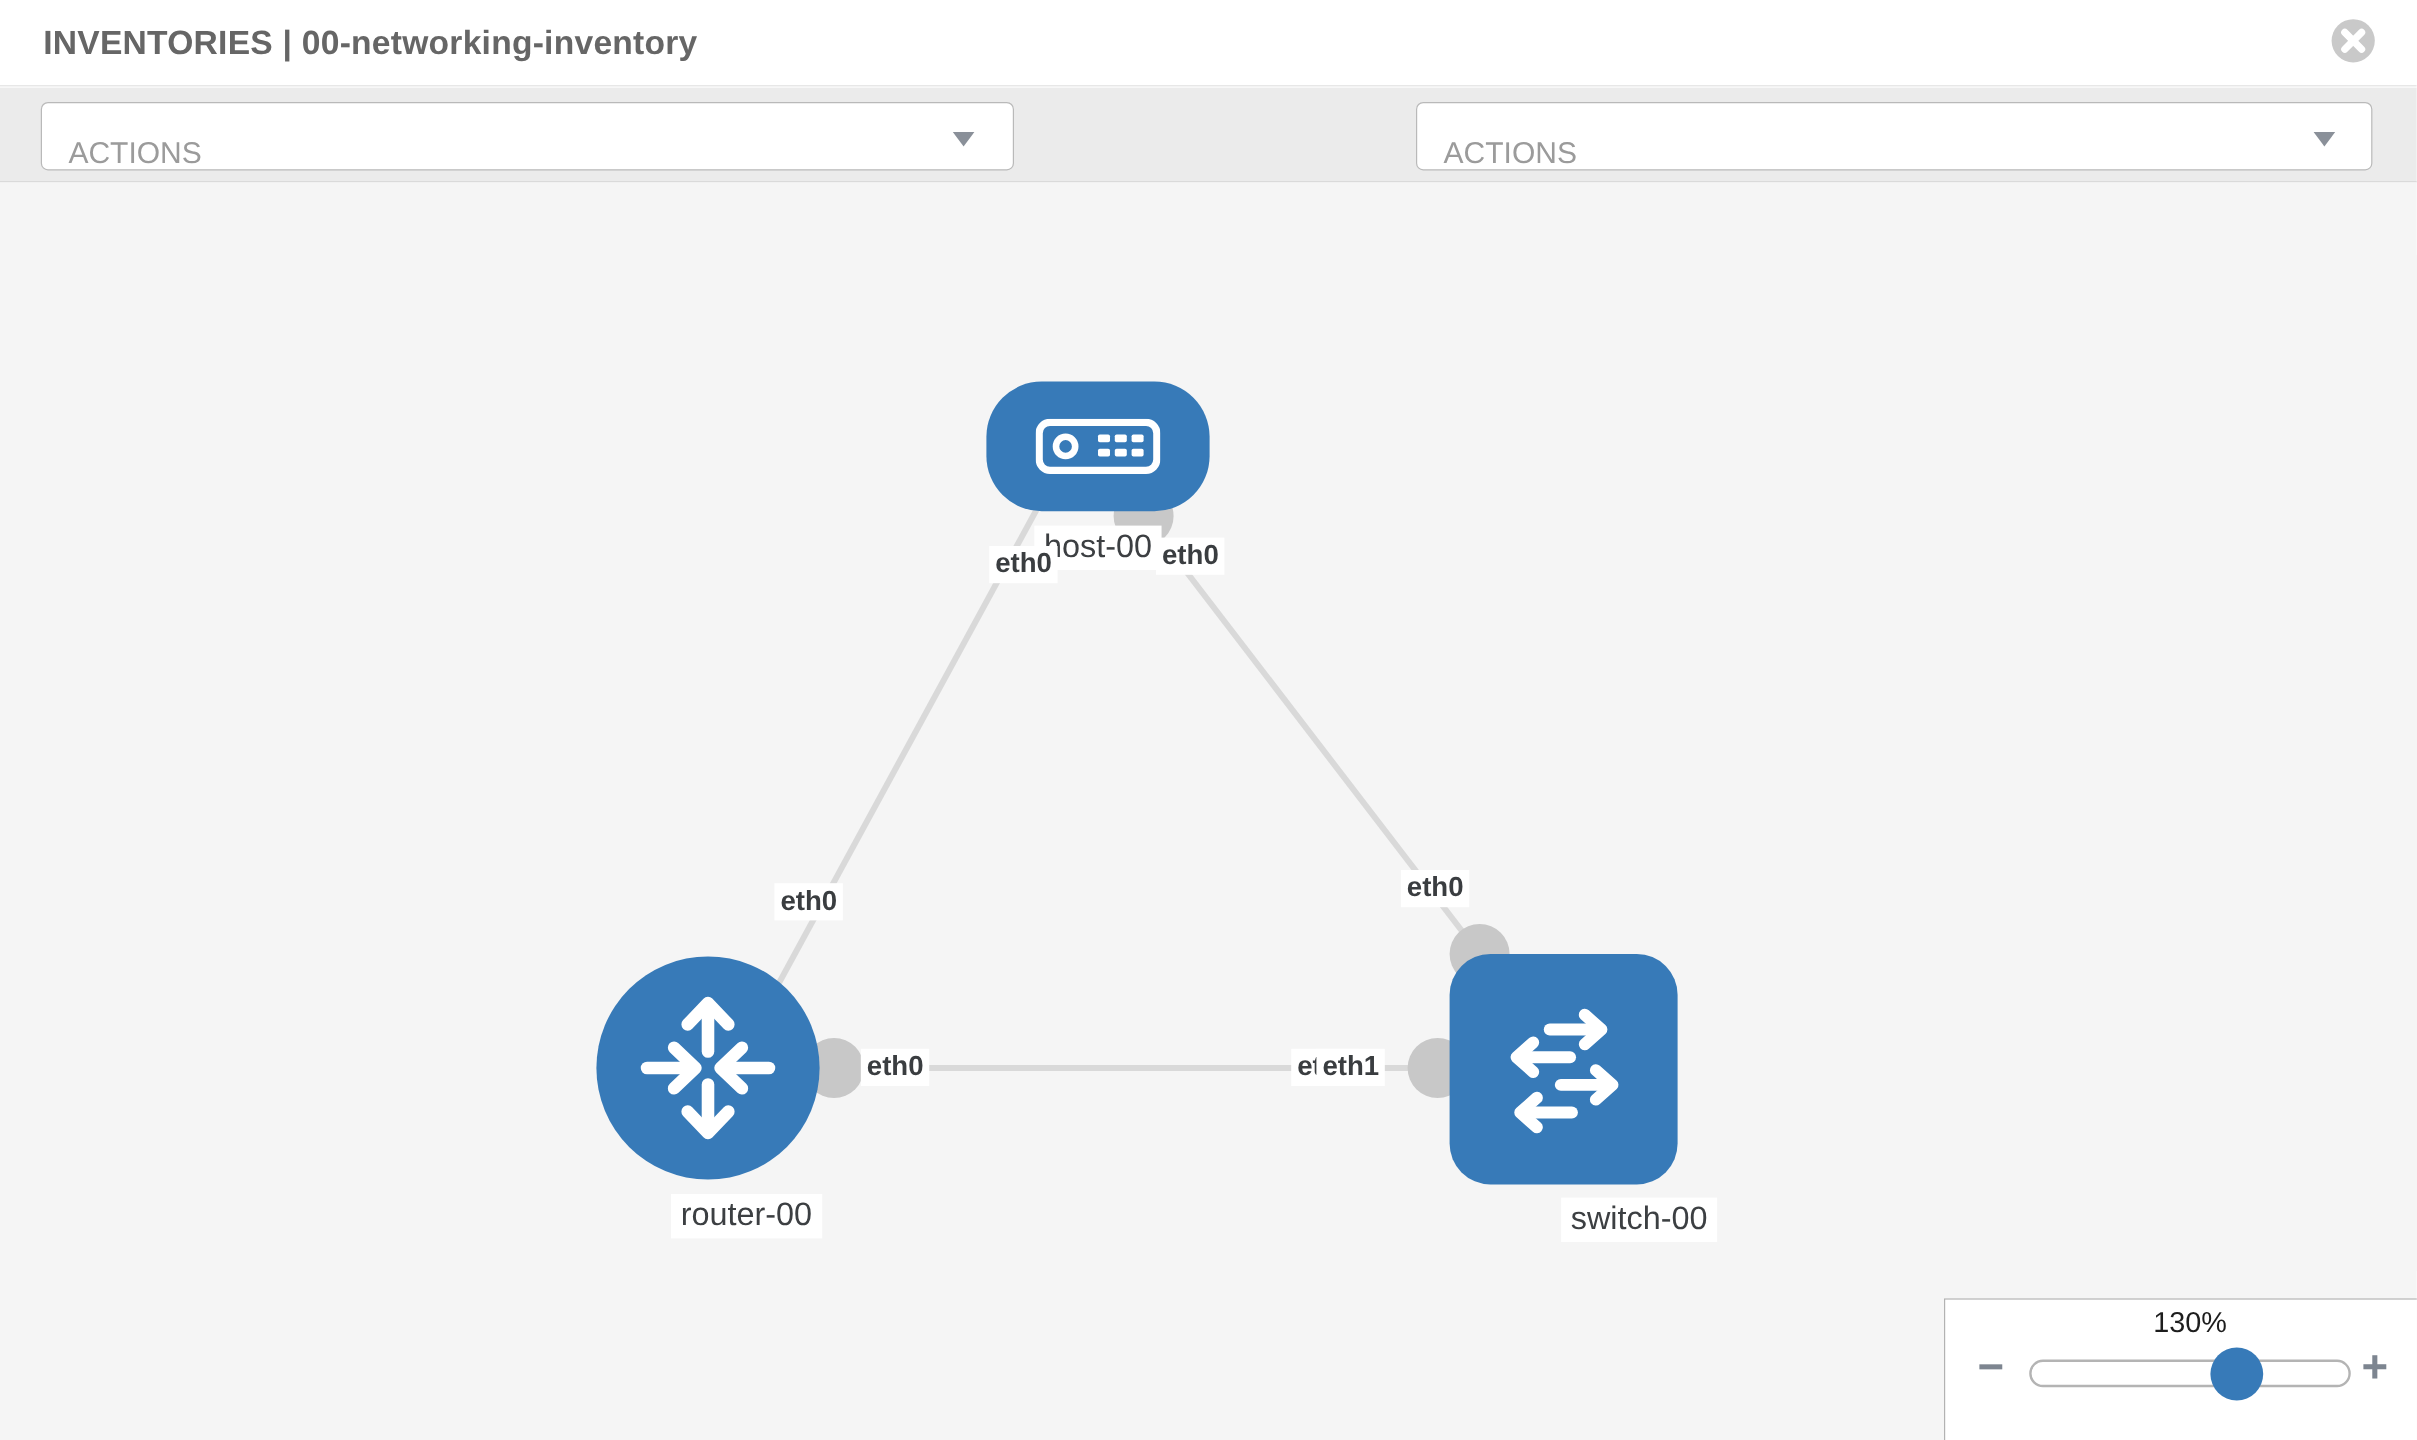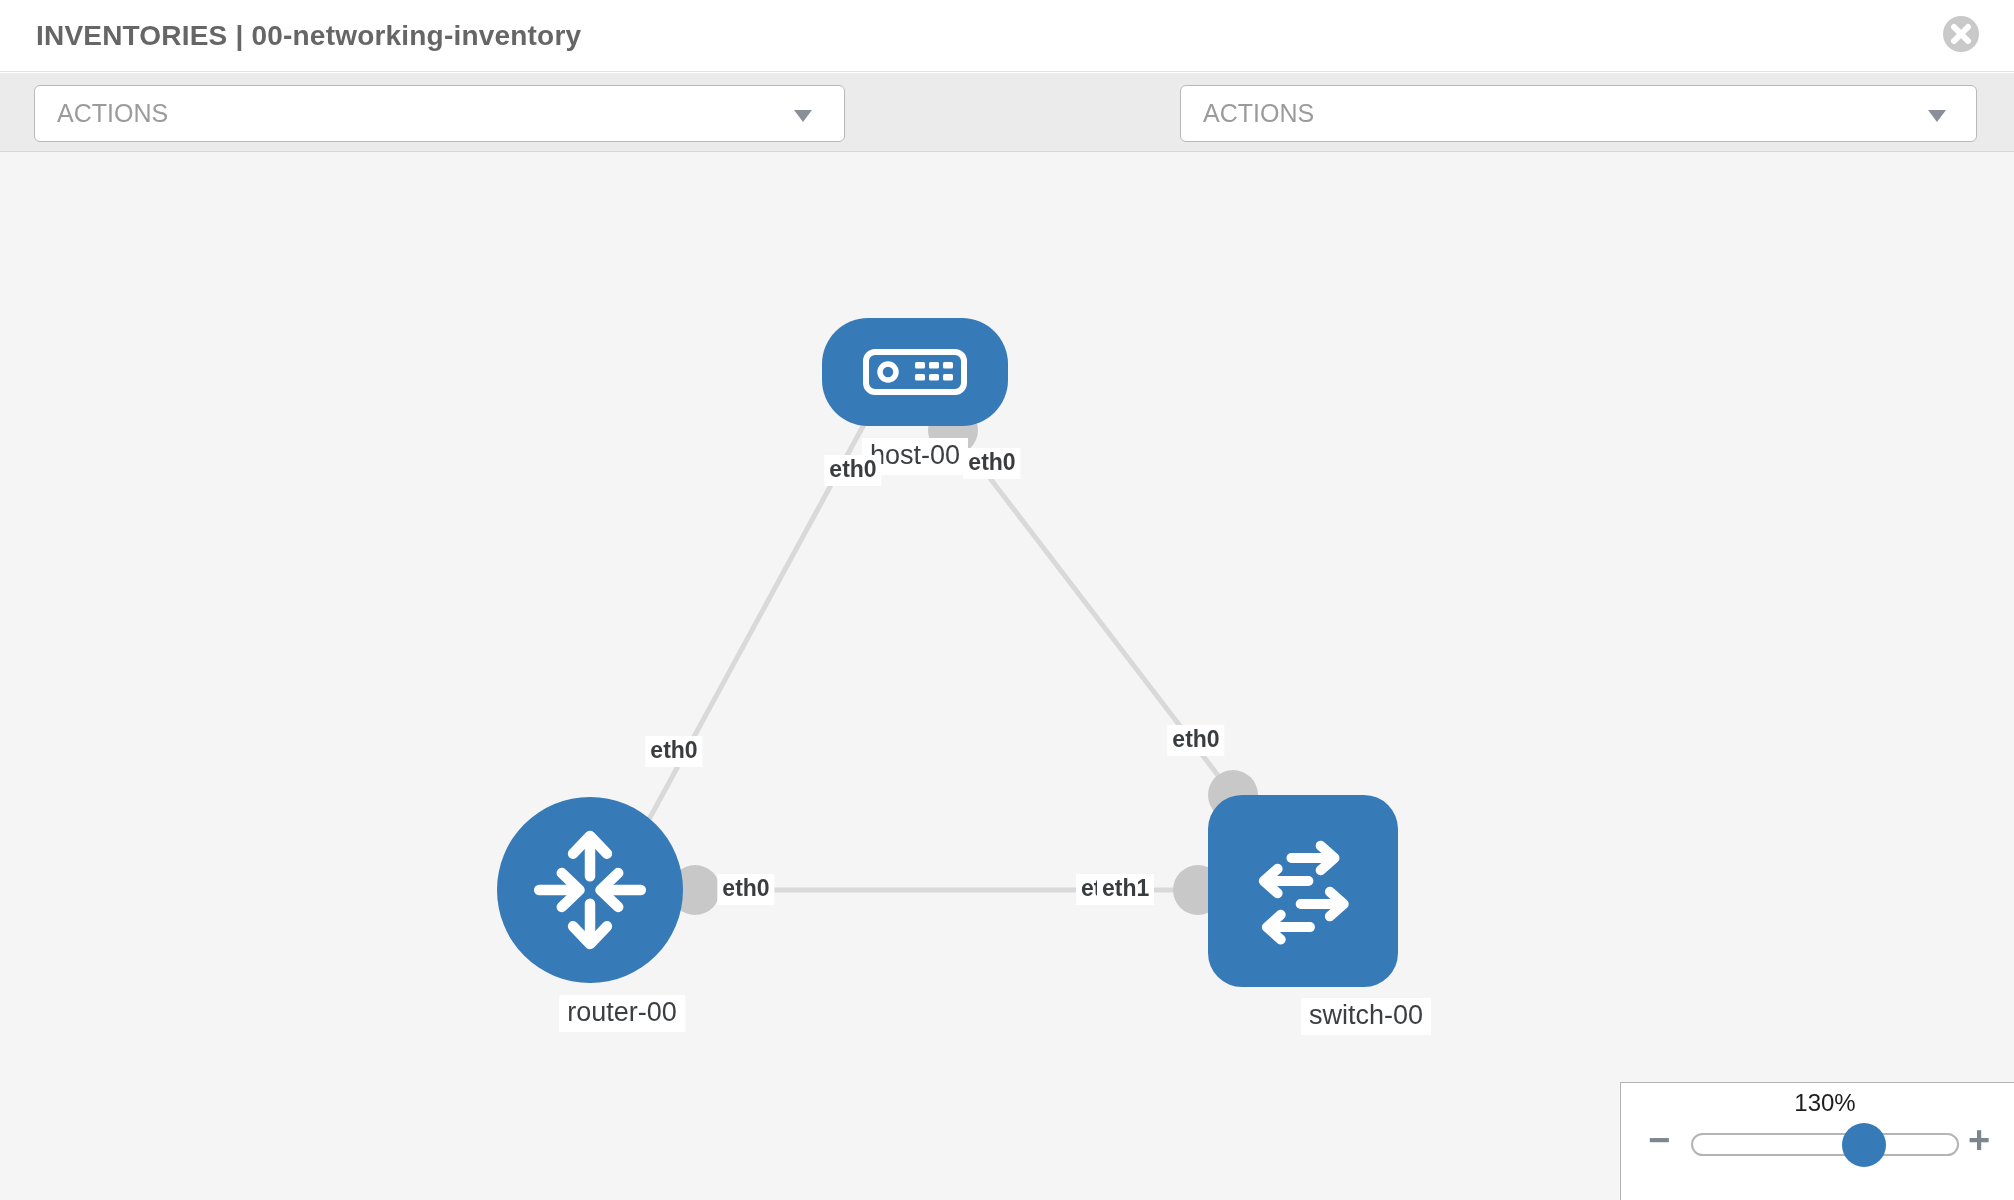--- a/index.html
+++ b/index.html
@@ -8,21 +8,21 @@
   #screen { position:relative; width:2014px; height:1200px; overflow:hidden; background:#fff; }
 
   
   .header { position:absolute; left:0; top:0; width:2014px; height:72px; background:#fff; border-bottom:1px solid #e2e2e2;padding-left:36px; }
   .header-title { position:absolute; left:36px; top:0; height:72px; line-height:72px; font-size:28px; font-weight:700; color:#666; letter-spacing:0.2px; }
   .close-btn { position:absolute; right:35px; top:16px; width:36px; height:36px; border-radius:50%; background:#c9c9c9; display:flex; align-items:center; justify-content:center; cursor:pointer; }
 
   
   .toolbar { position:absolute; left:0; top:73px; width:2014px; height:79px; background:#ebebeb; border-bottom:1px solid #d6d6d6; }
   .combo { position:absolute; top:12px; height:57px; background:#fff; border:1px solid #b9b9b9; border-radius:6px; cursor:pointer; }
-  .combo-label { position:absolute; left:22px; top:0; height:61px; line-height:55px; font-size:25px; color:#9b9b9b; }
+  .combo-label { position:absolute; left:22px; top:15px; height:61px; line-height:55px; font-size:25px; color:#9b9b9b; }
   .caret { position:absolute; top:24px; width:0; height:0; border-left:9px solid transparent; border-right:9px solid transparent; border-top:12px solid #8a9099; }
   .combo-actions { left:34px; width:811px; }
   .combo-search { left:1180px; width:797px; }
   .tool-icon { position:absolute; top:97px; width:38px; height:38px; cursor:pointer; }
 
   
   .canvas { position:absolute; left:0; top:152px; width:2014px; height:1048px; background:#f5f5f5; }
   .canvas svg.links { position:absolute; left:0; top:0; }
 
   .node { position:absolute; background:#377ab8; display:flex; align-items:center; justify-content:center; cursor:pointer; }

